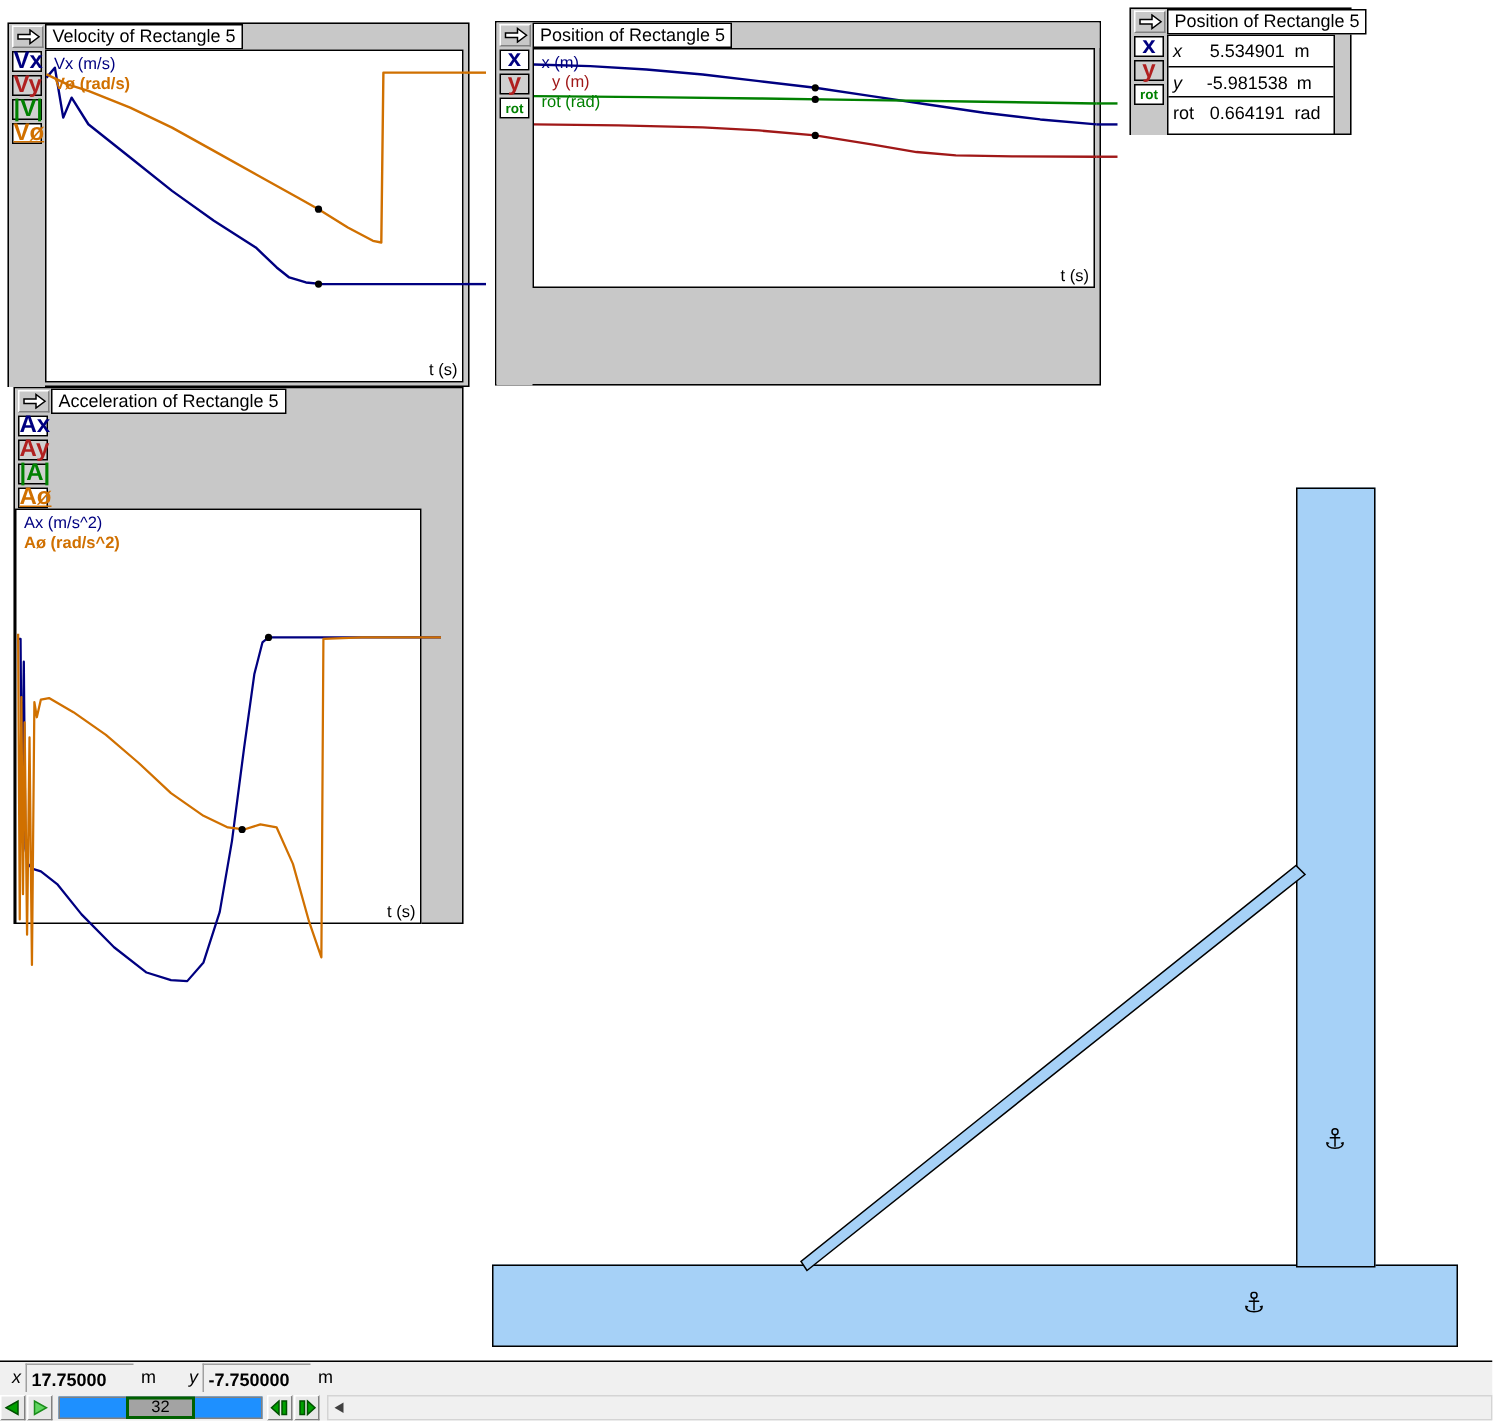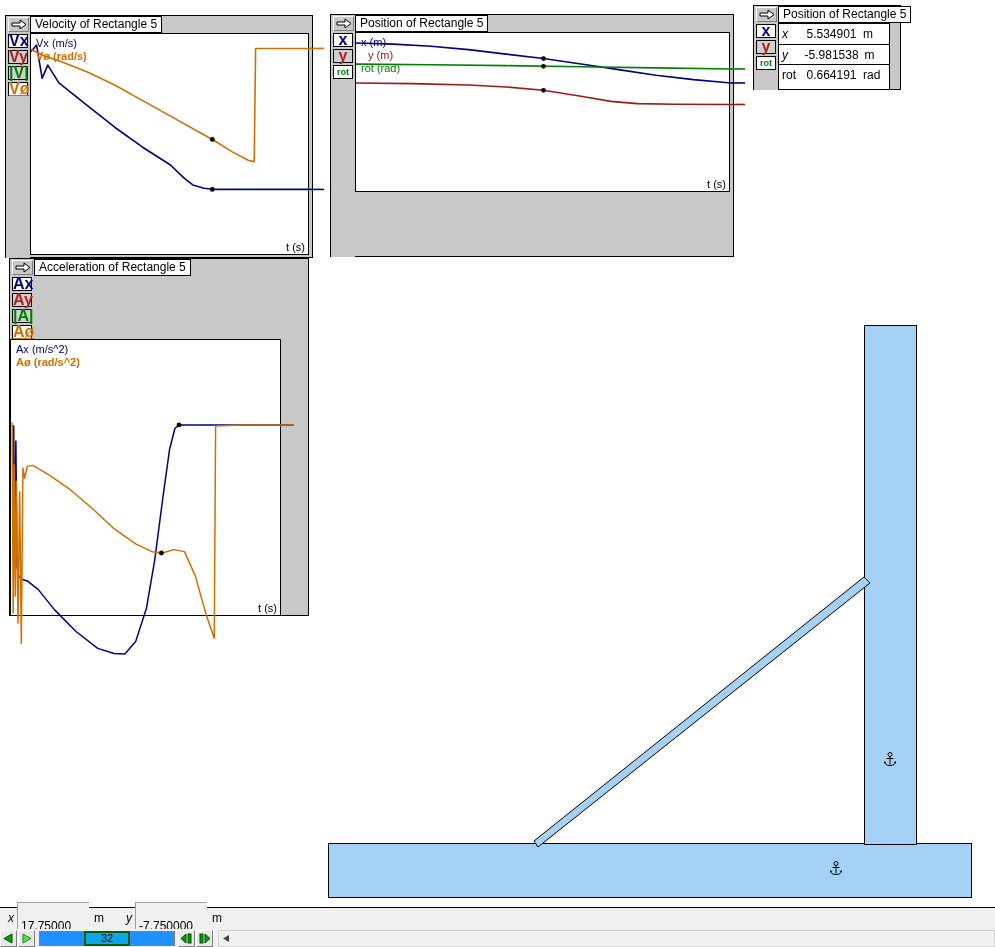--- a/index.html
+++ b/index.html
@@ -154,24 +154,25 @@
   .coord-row{
     position:absolute;left:0;top:0;height:20px;width:995px;
     display:flex;align-items:center;
     font-size:12px;
   }
   .coord-lbl{font-style:italic;padding:0 3px 0 8px;}
   .coord-box{
     border:1px solid #a0a0a0;
     border-bottom:none;border-right:none;
     background:#f0f0f0;
-    padding:16px 5px 1px 3px;
+    padding:3px 5px 1px 3px;
     min-width:72px;
     font-size:12px;
     box-sizing:border-box;
+    font-weight:bold;
   }
   .coord-unit{padding-left:5px;}
 
   .play-row{
     position:absolute;left:0;top:21px;height:19px;width:995px;
     display:flex;align-items:center;
     background:#f0f0f0;
   }
   .pbtn{
     width:17px;height:17px;
@@ -191,21 +192,21 @@
     margin:0 3px;
     background:#1e90ff;
     border:1px solid #808080;
     box-sizing:border-box;
     display:flex;align-items:center;
   }
   .frame-box{
     position:absolute;
     left:44px;top:-1px;
     width:46px;height:15px;
-    background:#0ea5e9;
+    background:#a3a3a3;
     border:2px solid #006000;
     box-sizing:border-box;
     text-align:center;
     font-size:11px;
     line-height:11px;
   }
   .hscroll{
     flex:1;
     height:17px;
     background:#f0f0f0;

